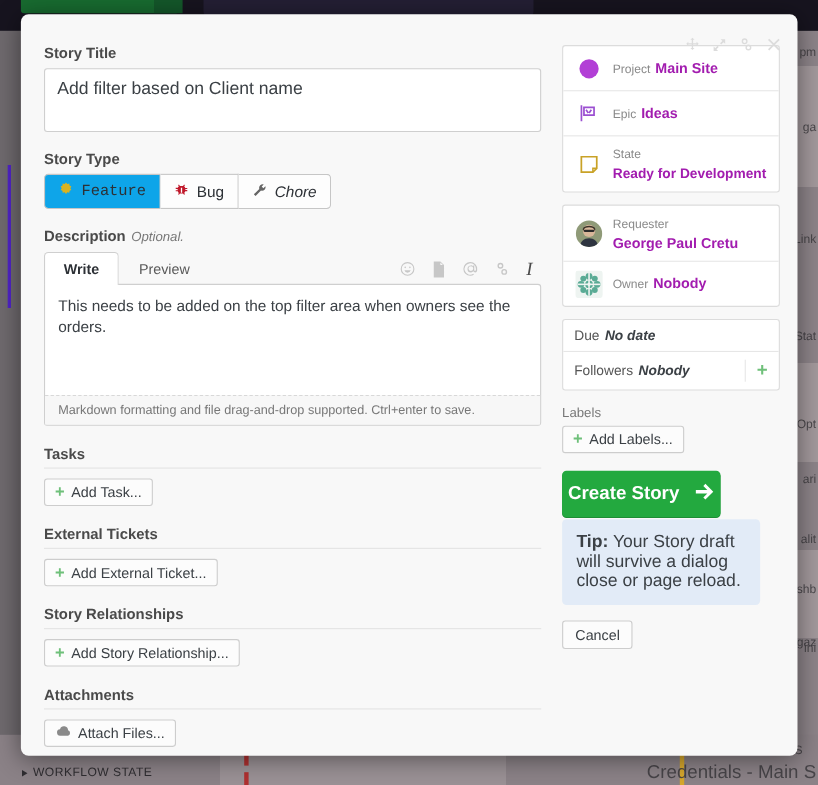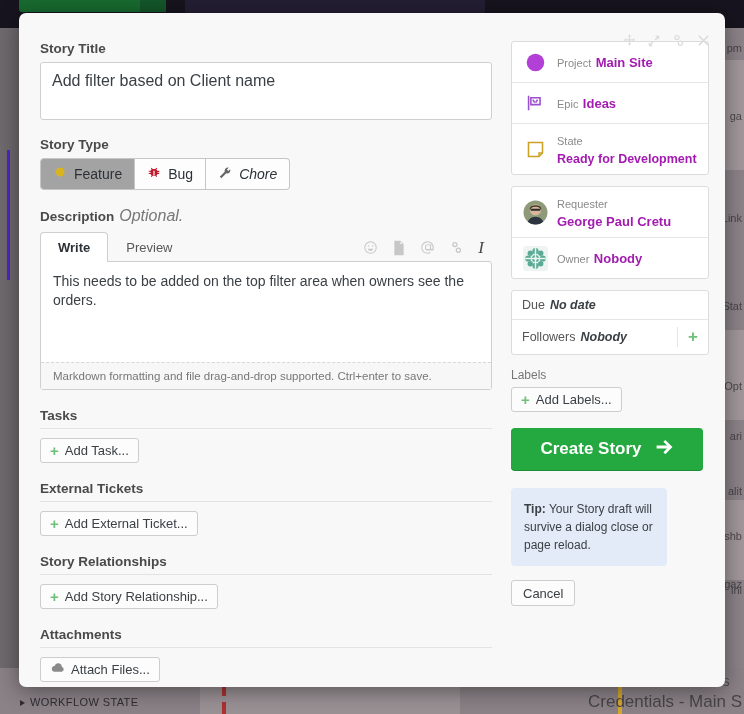--- a/index.html
+++ b/index.html
@@ -41,21 +41,21 @@
     overflow: hidden;
   }
   .win-ctrls { position: absolute; right: 14px; top: 20px; display: flex; gap: 10px; align-items: center; }
   .win-ctrls svg { display: block; fill: #dcdcdc; }
 
   .cols { display: flex; padding: 28px 16px 0 21px; height: 100%; }
   .left-col { width: 455px; flex: none; padding-right: 0; }
   .right-col { width: 198px; flex: none; margin-left: 16px; }
 
   .field-label { font-size: 13.5px; color: #4a4a4a; font-weight: bold; margin: 0 0 6px 0; }
-  .field-label .opt { font-weight: normal; font-style: italic; font-size: 16px; color: #777; margin-left: 5px; }
+  .field-label .opt { font-weight: normal; font-style: italic; font-size: 12px; color: #777; margin-left: 5px; }
 
   .title-box {
     width: 452px; height: 58px;
     border: 1px solid #cfcfcf; border-radius: 3px;
     background: #fff;
     padding: 9px 11px;
     font-size: 16px; color: #3b4045;
     font-family: "Liberation Sans", sans-serif;
   }
 
@@ -66,21 +66,21 @@
     display: flex; align-items: center; gap: 7px;
     height: 32px; padding: 0 12px;
     border: 1px solid #c6c6c6;
     background: #fdfdfd;
     font-size: 14px; color: #2d3136;
     cursor: pointer;
   }
   .type-btn:first-child { border-radius: 4px 0 0 4px; }
   .type-btn:last-child { border-radius: 0 4px 4px 0; font-style: italic; }
   .type-btn + .type-btn { border-left: none; }
-  .type-btn.active { background: #a3a3a3; }
+  .type-btn.active { background: #0ea5e9; font-family: Liberation Mono, monospace; }
 
   .desc-tabs { display: flex; align-items: flex-end; position: relative; width: 452px; }
   .tab {
     font-size: 13px; padding: 7px 17px 7px 17px;
     color: #595959; cursor: pointer;
     border: 1px solid transparent; border-bottom: none;
     position: relative; top: 1px;
   }
   .tab.active {
     background: #fff; border-color: #cfcfcf;
@@ -126,31 +126,31 @@
 
   .simple-card { border: 1px solid #dcdcdc; border-radius: 3px; background: #fff; margin-top: 11px; overflow: hidden; }
   .simple-row { display: flex; align-items: center; padding: 7px 10px; border-bottom: 1px solid #e6e6e6; font-size: 12.5px; color: #555; }
   .simple-row:last-child { border-bottom: none; }
   .simple-row b { font-weight: bold; font-style: italic; color: #3b4045; margin-left: 5px; }
   .follow-plus { margin-left: auto; border-left: 1px solid #e6e6e6; padding-left: 10px; margin-right: -10px; padding-right: 10px; align-self: stretch; display: flex; align-items: center; color: #6fc07a; font-size: 17px; font-weight: bold; }
 
   .labels-head { font-size: 12px; color: #777; margin: 13px 0 5px 0; }
 
   .create-btn {
-    margin-top: 16px; width: 192px; height: 42px;
+    margin-top: 16px; width: 144px; height: 42px;
     background: #23a93f; border: none; border-radius: 4px;
     color: #fff; font-size: 17px; font-weight: bold;
     display: flex; align-items: center; justify-content: center; gap: 13px;
     cursor: pointer; font-family: "Liberation Sans", sans-serif;
     box-shadow: 0 1px 0 #1d8d35;
   }
   .tip {
-    margin-top: 18px; width: 156px;
+    margin-top: 2px; width: 180px;
     background: #e2ebf7; border-radius: 4px;
-    padding: 12px 13px; font-size: 12px; color: #3b4045; line-height: 18px;
+    padding: 12px 13px; font-size: 16px; color: #3b4045; line-height: 18px;
   }
   .tip b { font-weight: bold; }
   .cancel-btn {
     margin-top: 14px; height: 26px; padding: 0 11px;
     border: 1px solid #cdcdcd; border-radius: 3px; background: #fcfcfc;
     font-size: 13px; color: #3b4045; cursor: pointer; font-family: "Liberation Sans", sans-serif;
   }
 </style>
 </head>
 <body>

